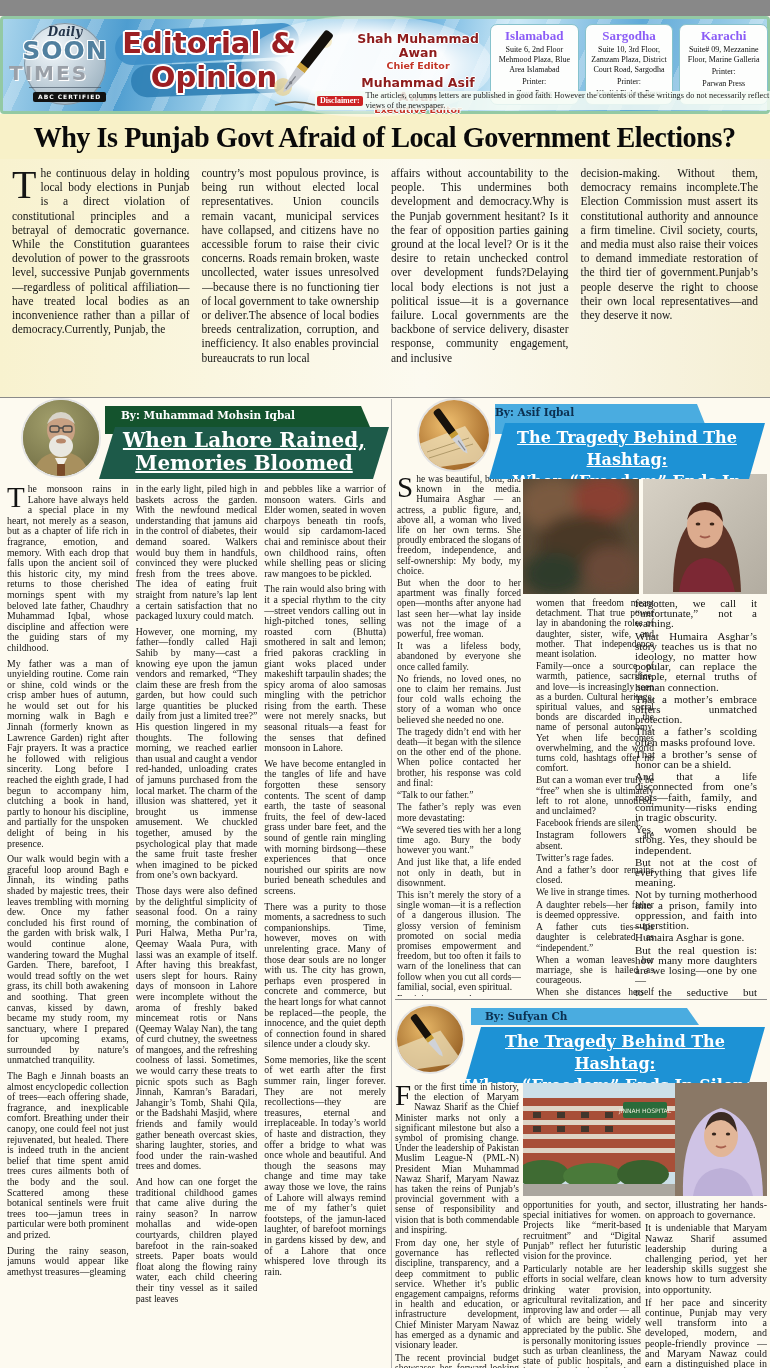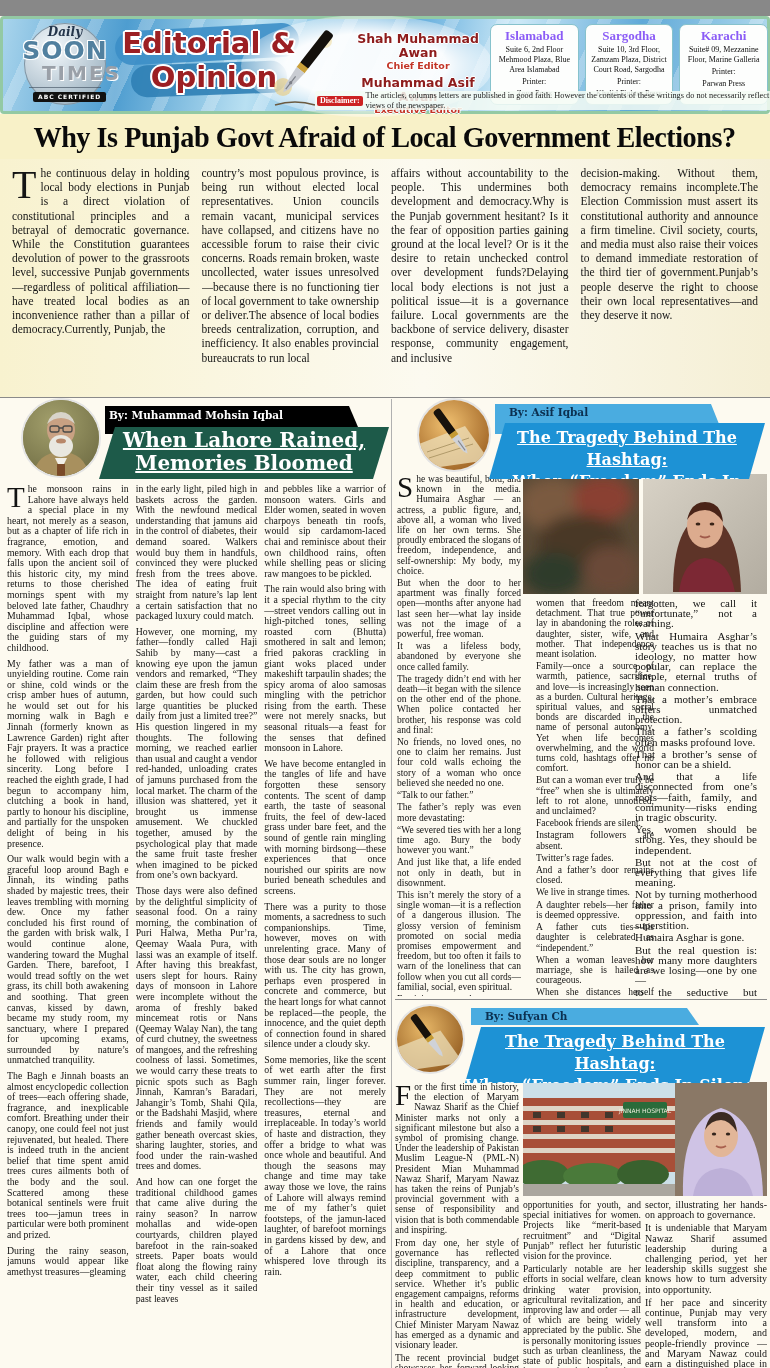--- a/index.html
+++ b/index.html
@@ -11,21 +11,21 @@
     border:3px solid #93c9a4;border-radius:4px;
     background:linear-gradient(100deg,#a8d4ec 0%,#4e9dd0 16%,#b9e0f2 33%,#5aa8da 52%,#cde9f7 66%,#5fa9d8 82%,#b5dcee 100%);}
   .streaks{position:absolute;inset:0;z-index:0;opacity:.45;
     background:repeating-linear-gradient(115deg,rgba(255,255,255,0) 0 34px,rgba(255,255,255,.55) 34px 46px);}
   .logo{position:absolute;left:6px;top:3px;width:112px;height:86px;z-index:3;}
   .globe{position:absolute;left:15px;top:1px;width:82px;height:82px;border-radius:50%;
     background:radial-gradient(circle at 35% 30%,#f4f9fc,#b9c9d4 55%,#88a2b2);box-shadow:0 0 0 1px #7e95a5 inset;}
   .logo-daily{position:absolute;top:3px;left:0;width:100%;text-align:center;font:italic 700 12px "DejaVu Serif",serif;color:#23344a;}
   .logo-soon{position:absolute;top:16px;left:0;width:100%;text-align:center;font:800 25px/25px "DejaVu Sans",sans-serif;
     color:#51809f;letter-spacing:1px;text-shadow:1px 1px 0 #fff,-1px -1px 0 #fff,1px -1px 0 #fff,-1px 1px 0 #fff;}
-  .logo-times{position:absolute;top:41px;left:0;width:100%;text-align:right;font:800 20px/20px "DejaVu Sans",sans-serif;
+  .logo-times{position:absolute;top:41px;left:0;width:100%;text-align:left;font:800 20px/20px "DejaVu Sans",sans-serif;
     color:#9aa0a8;letter-spacing:2px;text-shadow:1px 1px 0 #fff;}
   .logo-line{position:absolute;top:65px;left:20px;width:72px;border-top:1px solid #3a4a5a;opacity:.6;}
   .logo-abc{position:absolute;top:70px;left:24px;background:#111;color:#fff;font:700 6px/8px "DejaVu Sans",sans-serif;
     padding:1px 5px;border-radius:2px;letter-spacing:1px;}
   .ribbon{position:absolute;z-index:1;border-radius:18px;opacity:.9;}
   .r1{left:112px;top:8px;width:184px;height:34px;background:#3c8ec6;transform:rotate(-3deg);}
   .r2{left:128px;top:44px;width:156px;height:32px;background:#2f7fb5;transform:rotate(-2deg);}
   .brand-l1,.brand-l2{position:absolute;z-index:2;font:800 29px/32px "DejaVu Sans",sans-serif;color:#9c1f23;
     text-shadow:2px 0 #fff,-2px 0 #fff,0 2px #fff,0 -2px #fff,1.5px 1.5px #fff,-1.5px 1.5px #fff,1.5px -1.5px #fff,-1.5px -1.5px #fff;}
   .brand-l1{left:118px;top:8px;width:176px;text-align:center;}
@@ -77,28 +77,28 @@
   .title-box{position:absolute;color:#fff;text-align:center;z-index:1;
     clip-path:polygon(16px 0,100% 0,calc(100% - 16px) 100%,0 100%);text-decoration:underline;}
   .title-line{font:600 20px/23px "DejaVu Serif",serif;}
 
   .col{font:400 9.8px/10.6px "Liberation Serif",serif;text-align:justify;overflow:hidden;color:#131313;}
   .para{margin:0 0 5px 0;}
   .dropcap{float:left;font:400 29px/25px "Liberation Serif",serif;padding:1px 3px 0 0;}
 
   
   .la-photo{left:18px;top:0px;width:76px;height:76px;}
-  .la-byline{left:100px;top:6px;width:252px;height:28px;background:#000000;line-height:18px;padding-left:4px;}
+  .la-byline{left:100px;top:6px;width:252px;height:28px;background:#14532d;line-height:18px;padding-left:16px;}
   .la-title{left:94px;top:27px;width:290px;height:50px;background:#1d5a49;padding-top:2px;}
   .la-body{position:absolute;left:2px;top:84px;width:379px;height:886px;display:flex;gap:7px;}
   .la-body .col{flex:1;}
 
   
   .rt-photo{left:24px;top:0px;width:70px;height:70px;}
-  .rt-byline{left:100px;top:4px;width:214px;height:30px;background:#4aace0;color:#0c3050;line-height:17px;padding-left:14px;}
+  .rt-byline{left:100px;top:4px;width:214px;height:30px;background:#4aace0;color:#0c3050;line-height:17px;}
   .rt-title{left:94px;top:23px;width:276px;height:52px;background:#1d92d5;padding-top:4px;}
   .rt-title .title-line{font:600 16px/22px "DejaVu Serif",serif;}
   .rt-col1{position:absolute;left:2px;top:74px;width:124px;height:522px;font-size:9.5px;line-height:10.2px;}
   .rt-images{position:absolute;left:128px;top:74px;width:244px;height:120px;display:flex;gap:4px;}
   .rt-col2{position:absolute;left:141px;top:198px;width:118px;height:398px;font-size:9.5px;line-height:10.2px;}
   .rt-col3{position:absolute;left:240px;top:198px;width:122px;height:398px;font-size:11px;line-height:10.2px;}
   .rt-col2 .para,.rt-col3 .para,.rt-col1 .para{margin-bottom:2px;}
 
   
   .rb-photo{left:2px;top:4px;width:66px;height:66px;}
@@ -277,22 +277,22 @@
     <div class="title-box rt-title">
       <div class="title-line">The Tragedy Behind The Hashtag:</div>
       <div class="title-line">When “Freedom” Ends In Silence</div>
     </div>
 
     <div class="col rt-col1">
       <p class="para"><span class="dropcap">S</span><span>he was beautiful, bold, and known in the media. Humaira Asghar — an actress, a public figure, and, above all, a woman who lived life on her own terms. She proudly embraced the slogans of freedom, independence, and self-ownership: My body, my choice.</span></p>
       <div>
           <p class="para">But when the door to her apartment was finally forced open—months after anyone had last seen her—what lay inside was not the image of a powerful, free woman.</p>
           <p class="para">It was a lifeless body, abandoned by everyone she once called family.</p>
+          <p class="para">No friends, no loved ones, no one to claim her remains. Just four cold walls echoing the story of a woman who once believed she needed no one.</p>
           <p class="para">The tragedy didn’t end with her death—it began with the silence on the other end of the phone. When police contacted her brother, his response was cold and final:</p>
-          <p class="para">No friends, no loved ones, no one to claim her remains. Just four cold walls echoing the story of a woman who once believed she needed no one.</p>
           <p class="para">“Talk to our father.”</p>
           <p class="para">The father’s reply was even more devastating:</p>
           <p class="para">“We severed ties with her a long time ago. Bury the body however you want.”</p>
           <p class="para">And just like that, a life ended not only in death, but in disownment.</p>
           <p class="para">This isn’t merely the story of a single woman—it is a reflection of a dangerous illusion. The glossy version of feminism promoted on social media promises empowerment and freedom, but too often it fails to warn of the loneliness that can follow when you cut all cords—familial, social, even spiritual.</p>
           <p class="para">Feminism once began as a struggle for dignity, rights, and recognition. But somewhere along the way, it began teaching</p>
         </div>
     </div>
 
     <div class="rt-images">

